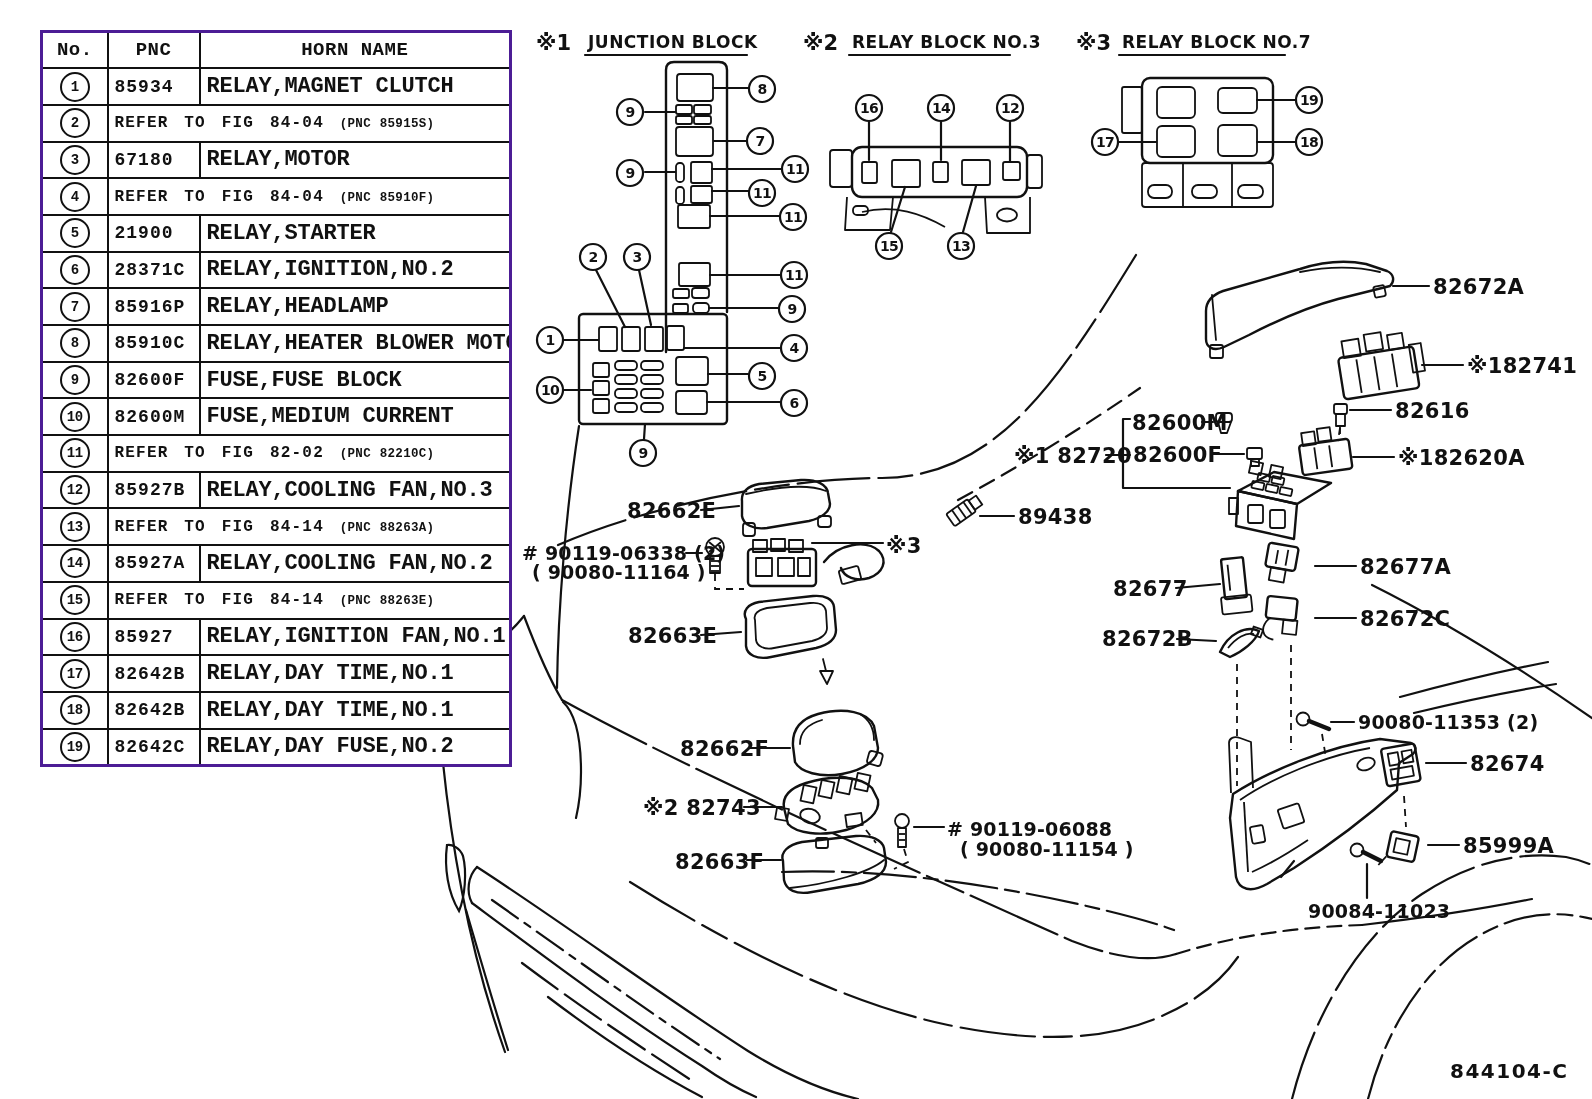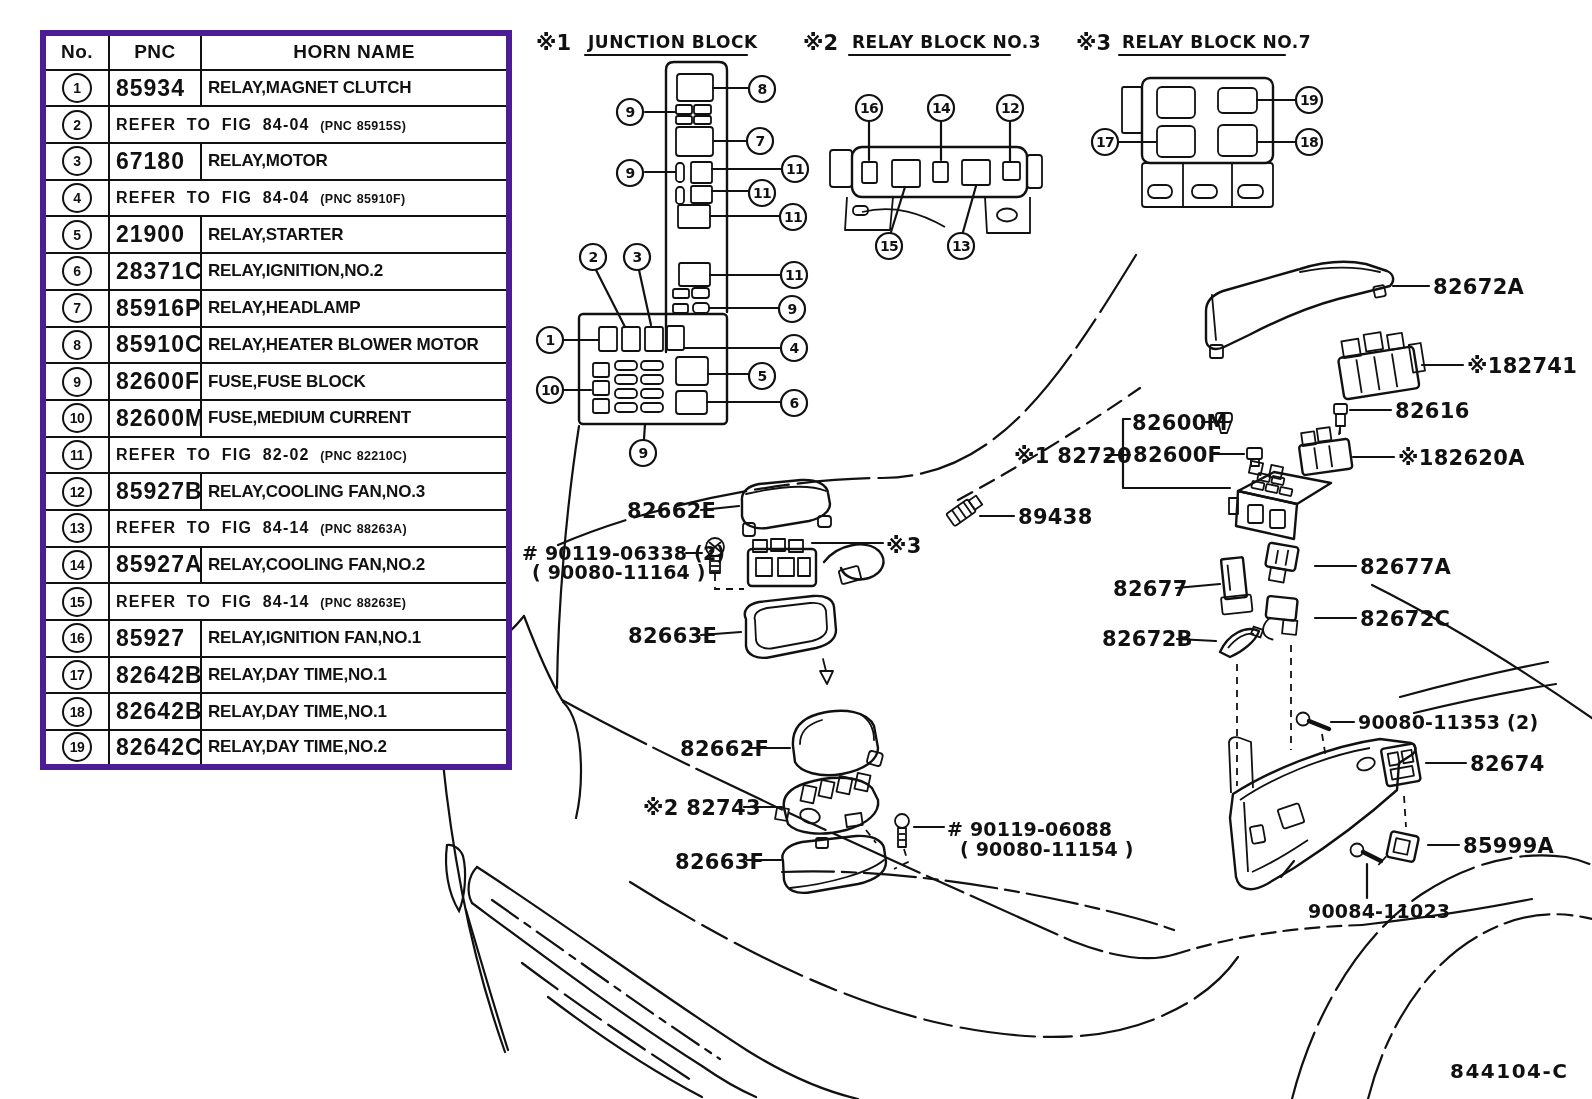--- a/index.html
+++ b/index.html
@@ -3,29 +3,29 @@
 <meta charset="utf-8">
 <style>
   html,body{margin:0;padding:0;background:#fff;}
   .stage{position:relative;width:1592px;height:1099px;background:#fff;overflow:hidden;
          font-family:"Liberation Sans",sans-serif;color:#111;}
   .diagram{position:absolute;left:0;top:0;}
   
   .parts-table{position:absolute;left:40px;top:30px;width:472px;border-collapse:collapse;
                table-layout:fixed;background:#fff;z-index:2;}
   .parts-table th,.parts-table td{border:2px solid #111;padding:0 6px;vertical-align:middle;overflow:hidden;white-space:nowrap;}
-  .parts-table{border:6px solid #4c1d95;}
+  .parts-table{border:3px solid #4c1d95;font-family:Liberation Mono, monospace;}
   .parts-table tr{height:36.7px;}
   .parts-table th{font-size:19px;font-weight:700;text-align:center;letter-spacing:.5px;}
   .col-no{width:66px;} .col-pnc{width:92px;}
   .c-no{text-align:center;}
   .circ{display:inline-flex;width:26px;height:26px;border:2.2px solid #111;border-radius:50%;
         align-items:center;justify-content:center;font-weight:700;font-size:14px;letter-spacing:-.5px;}
-  .c-pnc{font-size:23px;font-weight:700;text-align:left;padding-left:12px;letter-spacing:1px;}
-  .c-name{font-size:17px;font-weight:700;letter-spacing:-.2px;}
+  .c-pnc{font-size:18px;font-weight:700;text-align:left;padding-left:12px;letter-spacing:1px;}
+  .c-name{font-size:22px;font-weight:700;letter-spacing:-.2px;}
   .c-refer{font-size:16px;font-weight:700;letter-spacing:1.2px;word-spacing:5px;padding-left:16px;margin-top:24px;}
   .c-refer .sub{font-size:12.5px;letter-spacing:.3px;word-spacing:1px;}
   
   svg text{font-family:"DejaVu Sans","Liberation Sans",sans-serif;fill:#111;}
   .lbl{font-size:21px;font-weight:700;letter-spacing:.3px;}
   .lbl-sm{font-size:19px;font-weight:700;letter-spacing:.2px;}
   .sec-mark{font-size:21px;font-weight:700;}
   .sec-title{font-size:17px;font-weight:700;letter-spacing:.5px;}
   .co-num{font-size:14px;font-weight:700;text-anchor:middle;letter-spacing:-.8px;}
   .foot{font-size:20px;font-weight:700;letter-spacing:1.5px;}
@@ -134,21 +134,21 @@
           <td class="c-name">RELAY,DAY TIME,NO.1</td>
         </tr>
         <tr>
           <td class="c-no"><span class="circ">18</span></td>
           <td class="c-pnc">82642B</td>
           <td class="c-name">RELAY,DAY TIME,NO.1</td>
         </tr>
         <tr>
           <td class="c-no"><span class="circ">19</span></td>
           <td class="c-pnc">82642C</td>
-          <td class="c-name">RELAY,DAY TIME,NO.2</td>
+          <td class="c-name">RELAY,DAY FUSE,NO.2</td>
         </tr>
       </tbody>
   </table>
 
   <svg class="diagram" width="1592" height="1099" viewBox="0 0 1592 1099">
 
     <g>
       <path class="car" d="M558,545 C655,503 790,478 882,478 C998,477 1060,378 1136,255" stroke-dasharray="72 9 34 9"></path>
       <path class="car" d="M958,500 C1028,462 1094,420 1140,388" stroke-dasharray="16 9"></path>
       <path class="car" d="M524,616 C543,666 556,690 562,700"></path>

